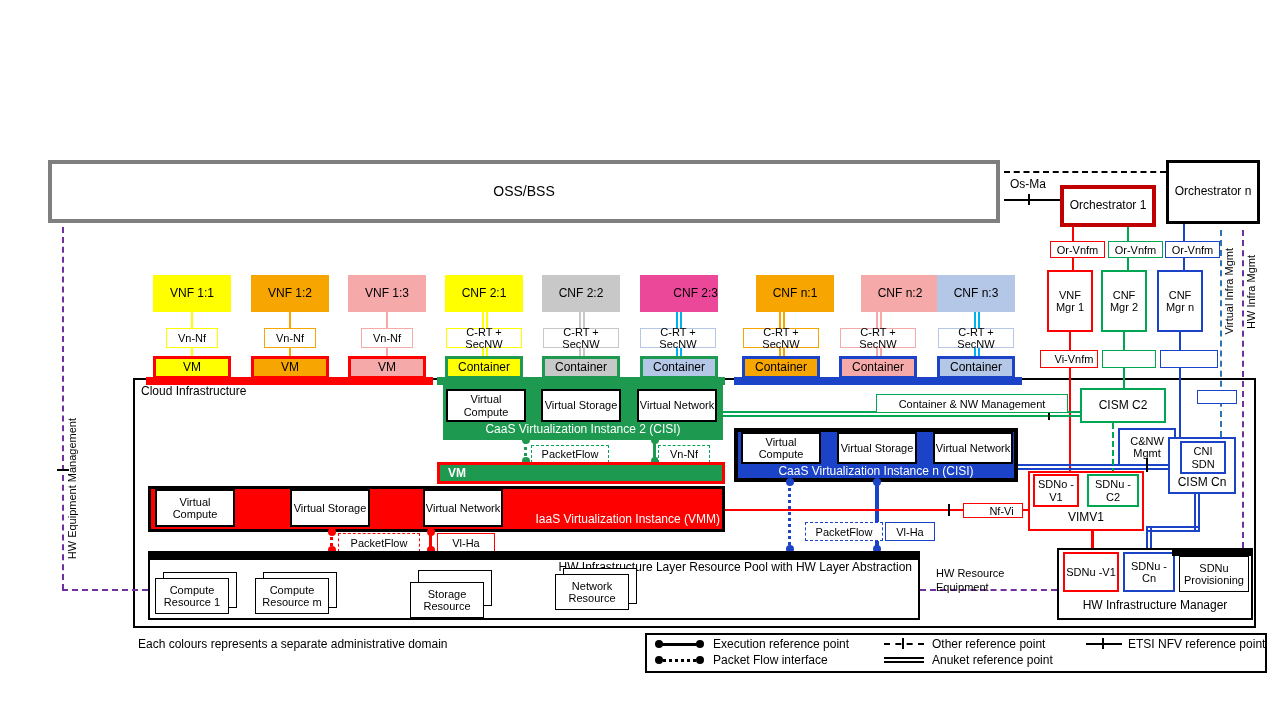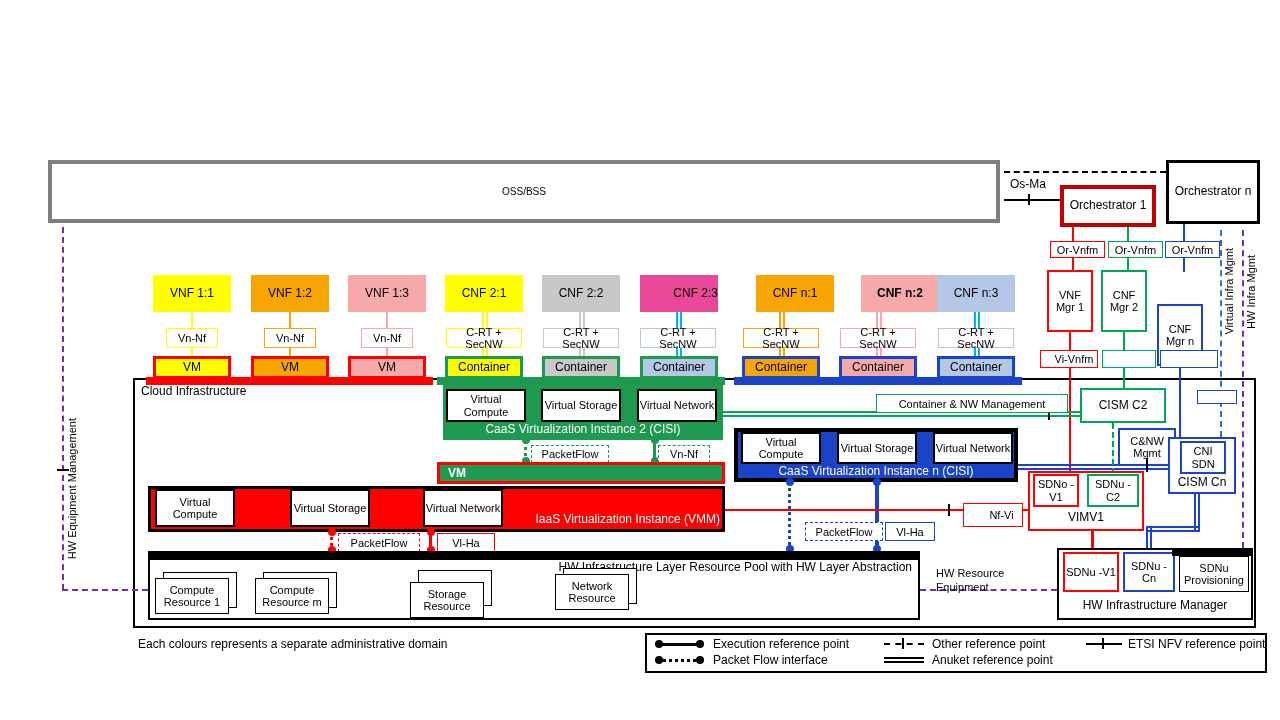--- a/index.html
+++ b/index.html
@@ -1,21 +1,21 @@
 <!DOCTYPE html>
 <html><head>
 <meta charset="utf-8">
 <style>
   html,body{margin:0;padding:0;background:#fff}
   .stage{position:relative;width:1280px;height:720px;background:#fff;
          font-family:"Liberation Sans",sans-serif;font-size:11px;color:#000;overflow:hidden}
   .a{position:absolute;box-sizing:border-box}
   .c{display:flex;align-items:center;justify-content:center;text-align:center;line-height:1.12}
   .bx{background:#fff;border:2px solid #000}
-  .f12{font-size:12px}.f13{font-size:10px}
+  .f12{font-size:12px}.f13{font-size:14px}
   .white{color:#fff}
   .dot{position:absolute;width:8px;height:8px;border-radius:50%}
   .vl{position:absolute;box-sizing:border-box}
   .solv{position:absolute;width:2px}
   .solh{position:absolute;height:2px}
   .dashv{position:absolute;width:0;border-left:2px dashed}
   .dashh{position:absolute;height:0;border-top:2px dashed}
   .dotv{position:absolute;width:0;border-left:3px dotted}
   .dblh{position:absolute;height:6px;border-top:2px solid;border-bottom:2px solid;box-sizing:border-box}
   .dblv{position:absolute;width:6px;border-left:2px solid;border-right:2px solid;box-sizing:border-box}
@@ -66,21 +66,21 @@
   <div class="solv" style="left: 1069px; top: 332px; height: 139px; background-color: rgb(255, 0, 0);"></div>
   <div class="solv" style="left: 1123px; top: 332px; height: 56px; background-color: rgb(0, 166, 81);"></div>
   <div class="solv" style="left: 1179px; top: 332px; height: 105px; background-color: rgb(27, 67, 200);"></div>
 
   <div class="a c bx" style="left: 1047px; top: 270px; width: 46px; height: 62px; border-color: rgb(255, 0, 0);">
     <span>VNF Mgr 1</span>
     </div>
   <div class="a c bx" style="left: 1101px; top: 270px; width: 46px; height: 62px; border-color: rgb(0, 166, 81);">
     <span>CNF Mgr 2</span>
     </div>
-  <div class="a c bx" style="left: 1157px; top: 270px; width: 46px; height: 62px; border-color: rgb(27, 67, 200); margin-top: 34px;">
+  <div class="a c bx" style="left: 1157px; top: 270px; width: 46px; height: 62px; border-color: rgb(27, 67, 200);">
     <span>CNF Mgr n</span>
     </div>
 
   <div class="tag" style="left: 1040px; top: 350px; width: 58px; height: 18px; border-color: rgb(255, 0, 0); padding-left: 10px;">
     <span>Vi-Vnfm</span>
     </div>
   <div class="tag" style="left: 1102px; top: 350px; width: 54px; height: 18px; border-color: rgb(0, 166, 81);"></div>
   <div class="tag" style="left: 1160px; top: 350px; width: 58px; height: 18px; border-color: rgb(27, 67, 200);"></div>
 
   <div class="dashv" style="left: 1220px; top: 230px; height: 207px; border-color: rgb(46, 117, 182);"></div>
@@ -112,21 +112,21 @@
     </div>
   <div class="a c f12" style="left: 542px; top: 275px; width: 78px; height: 37px; background-color: rgb(200, 200, 200);">
       <span>CNF 2:2</span>
     </div>
   <div class="a c f12" style="left: 640px; top: 275px; width: 78px; height: 37px; background-color: #ec4899; justify-content: flex-end;">
       <span>CNF 2:3</span>
     </div>
   <div class="a c f12" style="left: 742px; top: 275px; width: 78px; height: 37px; background-color: rgb(247, 165, 0); margin-left: 14px;">
       <span>CNF n:1</span>
     </div>
-  <div class="a c f12" style="left: 861px; top: 275px; width: 78px; height: 37px; background-color: rgb(245, 169, 169); font-weight: bold;">
+  <div class="a c f12" style="left: 861px; top: 275px; width: 78px; height: 37px; background-color: rgb(245, 169, 169);">
       <span>CNF n:2</span>
     </div>
   <div class="a c f12" style="left: 937px; top: 275px; width: 78px; height: 37px; background-color: rgb(180, 199, 231);">
       <span>CNF n:3</span>
     </div>
 
   <div class="tag" style="left: 166px; top: 328px; width: 52px; height: 20px; border-color: rgb(255, 255, 0);">
       <span>Vn-Nf</span>
     </div>
   <div class="tag" style="left: 264px; top: 328px; width: 52px; height: 20px; border-color: rgb(247, 165, 0);">
@@ -324,21 +324,21 @@
   <div class="a bx" style="left: 1168px; top: 437px; width: 68px; height: 57px; border-color: rgb(27, 67, 200);"></div>
   <div class="a c bx" style="left: 1180px; top: 441px; width: 46px; height: 33px; border-color: rgb(27, 67, 200);">
     <span>CNI SDN</span>
     </div>
   <div class="a c f12" style="left:1168px;top:475px;width:68px;height:16px">
       <span>CISM Cn</span>
     </div>
 
   <div class="solh" style="left: 725px; top: 509px; width: 303px; background-color: rgb(255, 0, 0);"></div>
   <div class="tick" style="left:948px;top:504px;width:2px;height:12px"></div>
-  <div class="tag" style="left: 963px; top: 503px; width: 60px; height: 24px; border-color: rgb(255, 0, 0); padding-left: 17px;">
+  <div class="tag" style="left: 963px; top: 503px; width: 60px; height: 15px; border-color: rgb(255, 0, 0); padding-left: 17px;">
     <span>Nf-Vi</span>
     </div>
 
   <div class="a bx" style="left: 1028px; top: 471px; width: 116px; height: 60px; border-color: rgb(255, 0, 0);"></div>
   <div class="a c bx" style="left: 1033px; top: 474px; width: 46px; height: 33px; border-color: rgb(255, 0, 0);">
     <span>SDNo -V1</span>
     </div>
   <div class="a c bx" style="left: 1087px; top: 474px; width: 52px; height: 33px; border-color: rgb(0, 166, 81);">
     <span>SDNu -C2</span>
     </div>

